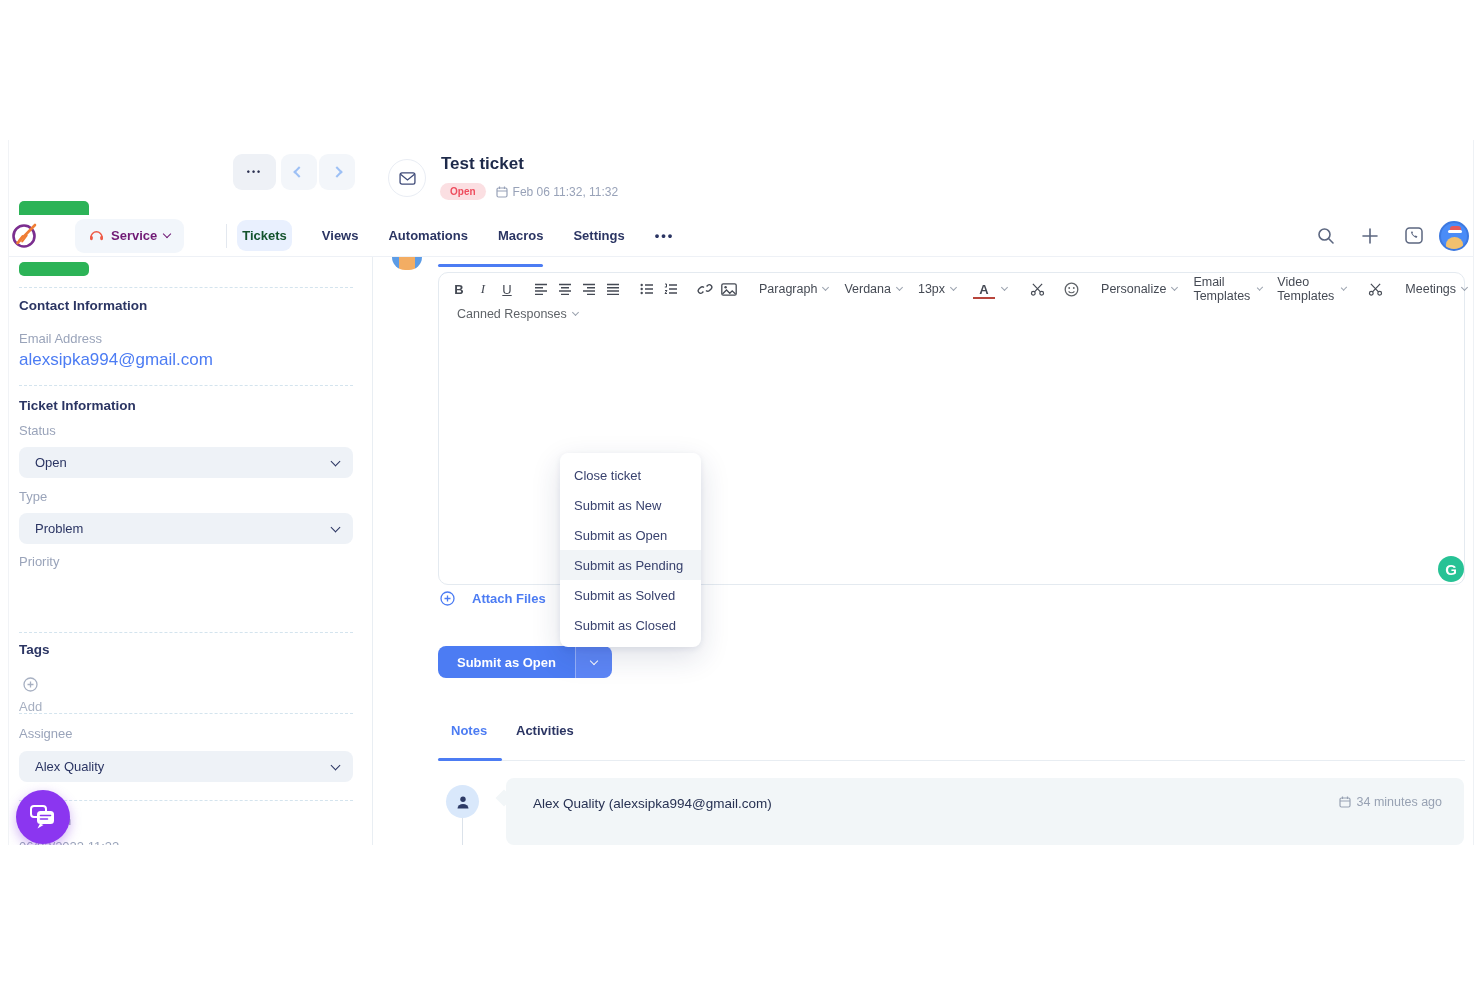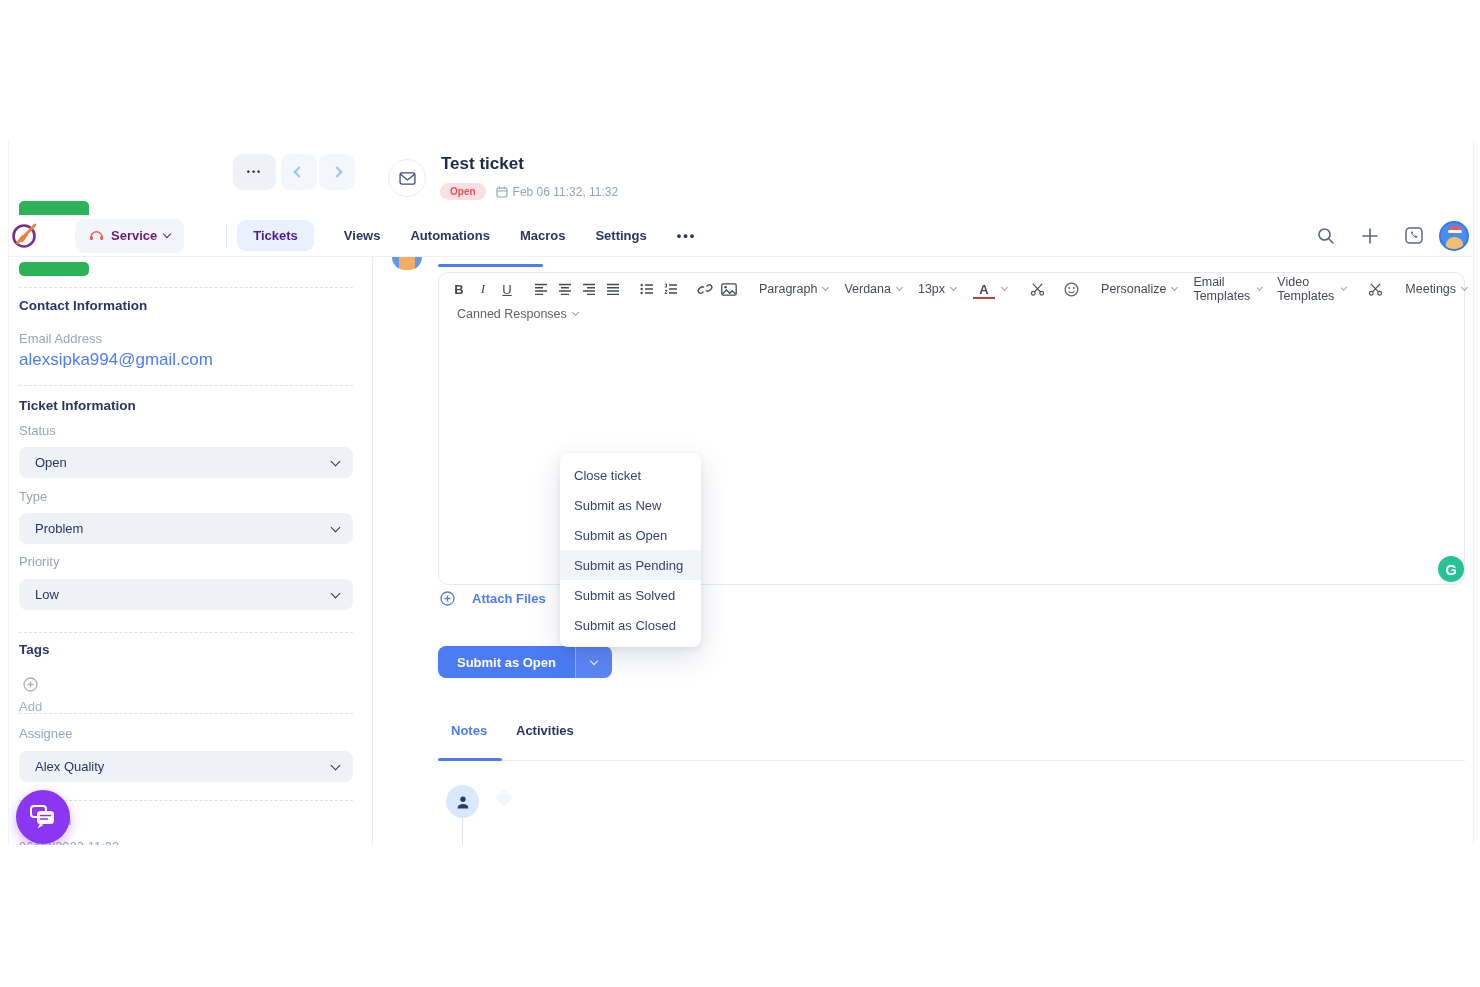--- a/index.html
+++ b/index.html
@@ -24,21 +24,21 @@
   
   #navbar { position:absolute; left:0; top:75px; width:100%; height:42px; background:#fff;
     border-bottom:1px solid #eef1f6; z-index:10; }
   .nav-left { position:absolute; left:2px; top:0; height:100%; display:flex; align-items:center; }
   .service-pill { margin-left:34px; height:34px; padding:0 14px; background:#f2f6fb; border-radius:9px;
     display:flex; align-items:center; gap:7px; color:#701a75; font-size:13px; font-weight:bold; cursor:pointer; }
   .chev-sm { width:6px; height:6px; border-right:1.6px solid currentColor; border-bottom:1.6px solid currentColor;
     display:inline-block; transform:rotate(45deg); margin-top:-3px; }
   .nav-div { width:1px; height:24px; background:#e3e8ef; margin-left:42px; }
   .navtab { margin-left:30px; font-size:13px; font-weight:bold; color:#2b3563; cursor:pointer; }
-  .navtab.pill { margin-left:10px; background:#e9f0fe; color:#4c1d95; padding:8px 16px; border-radius:9px; }
+  .navtab.pill { margin-left:10px; background:#e9f0fe; color:#14532d; padding:8px 5px; border-radius:9px; }
   .nav-right { position:absolute; right:4px; top:0; height:100%; display:flex; align-items:center; }
   .nav-ic { margin-right:26px; cursor:pointer; display:flex; }
   .avatar { width:30px; height:30px; border-radius:50%; background:#4a8cf7; border:2px solid #3d79e0;
     overflow:hidden; position:relative; cursor:pointer; }
   .avatar .cap   { position:absolute; left:9px; top:3px; width:11px; height:4px; background:#e85959; border-radius:3px 3px 0 0; }
   .avatar .band  { position:absolute; left:7px; top:7px; width:14px; height:3.5px; background:#fff; border-radius:2px; }
   .avatar .torso { position:absolute; left:5px; top:14px; width:17px; height:15px; background:#f1c06e; border-radius:50% 50% 0 0; }
 
   
   .greenbar { background:#2cb357; border-radius:5px; z-index:5; }
@@ -198,24 +198,20 @@
   <div class="a fld" style="left:10px;top:307px;">
     <span class="val">Open</span>
     <span class="chev-sm"></span>
   </div>
   <div class="a sb-lbl" style="left:10px;top:349px;">Type</div>
   <div class="a fld" style="left:10px;top:373px;">
     <span class="val">Problem</span>
     <span class="chev-sm"></span>
   </div>
   <div class="a sb-lbl" style="left:10px;top:414px;">Priority</div>
-  <div class="a fld" style="left:10px;top:439px;">
-    <span class="val">Low</span>
-    <span class="chev-sm"></span>
-  </div>
   <div class="a dashed" style="left:10px;top:492px;width:334px;"></div>
   <div class="a sb-h" style="left:10px;top:502px;">Tags</div>
   <div class="a addrow" style="left:10px;top:537px;flex-direction:column;">
     <svg width="15" height="15" viewBox="0 0 15 15">
       <circle cx="7.5" cy="7.5" r="6.5" fill="none" stroke="#a7b0c2" stroke-width="1.3"></circle>
       <path d="M7.5 4.5v6 M4.5 7.5h6" stroke="#a7b0c2" stroke-width="1.3"></path>
     </svg>
     <span>Add</span>
   </div>
   <div class="a dashed" style="left:10px;top:573px;width:334px;"></div>
@@ -379,20 +375,30 @@
     <span class="more">
         <span class="chev-sm"></span>
       </span>
   </div>
 
   <div class="a acttab" style="left:442px;top:583px;color:#4c7cf3;">Notes</div>
   <div class="a acttab" style="left:507px;top:583px;color:#2b3563;">Activities</div>
   <div class="a" id="tabline"></div>
   <div class="a" id="tabline-active"></div>
 
+  <div class="a" id="note-card">
+    <span class="note-author a" style="left:27px;top:18px;">Alex Quality (alexsipka994@gmail.com)</span>
+    <span class="note-time a" style="right:22px;top:17px;">
+      <svg width="12" height="12" viewBox="0 0 12 12">
+        <rect x="1" y="2" width="10" height="9" rx="1.5" fill="none" stroke="#98a2b3" stroke-width="1.2"></rect>
+        <path d="M3.5 0.5v2.5 M8.5 0.5v2.5 M1 5h10" stroke="#98a2b3" stroke-width="1.2" fill="none"></path>
+      </svg>
+      <span>34 minutes ago</span>
+    </span>
+  </div>
   <div class="a" id="note-pointer"></div>
   <div class="a" id="note-avatar">
     <svg width="16" height="16" viewBox="0 0 16 16">
       <circle cx="8" cy="5.2" r="2.7" fill="#2c3a66"></circle>
       <path d="M2.5 14.5a5.5 4.6 0 0 1 11 0z" fill="#2c3a66"></path>
     </svg>
   </div>
   <div class="a" id="note-connector"></div>
 
   <div class="a" id="chat">

